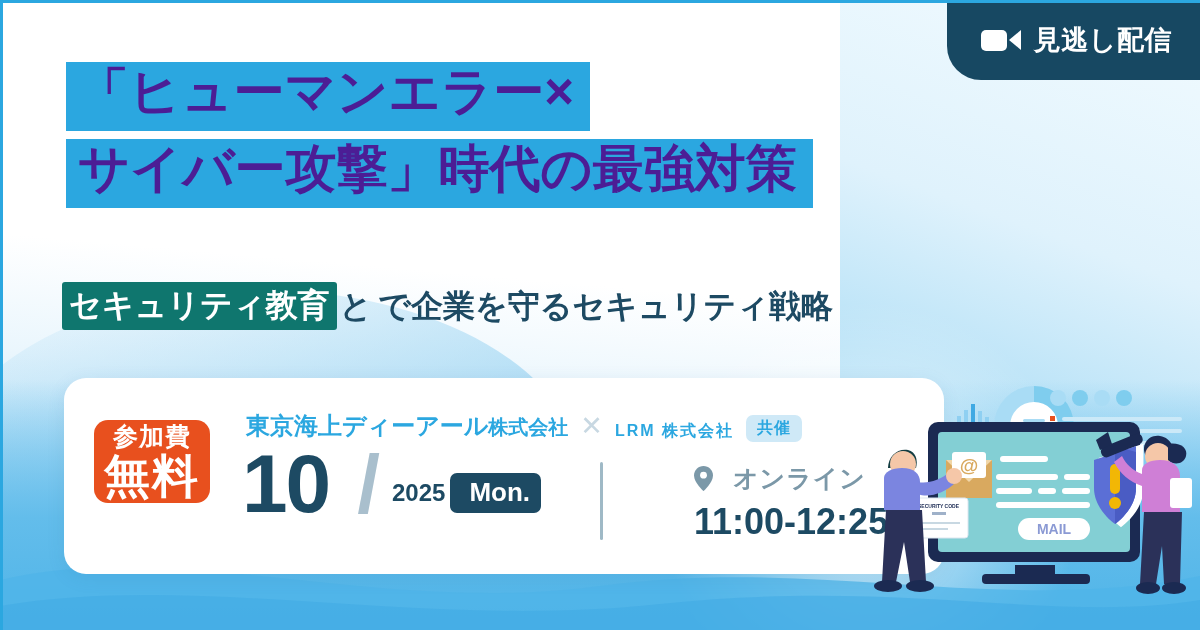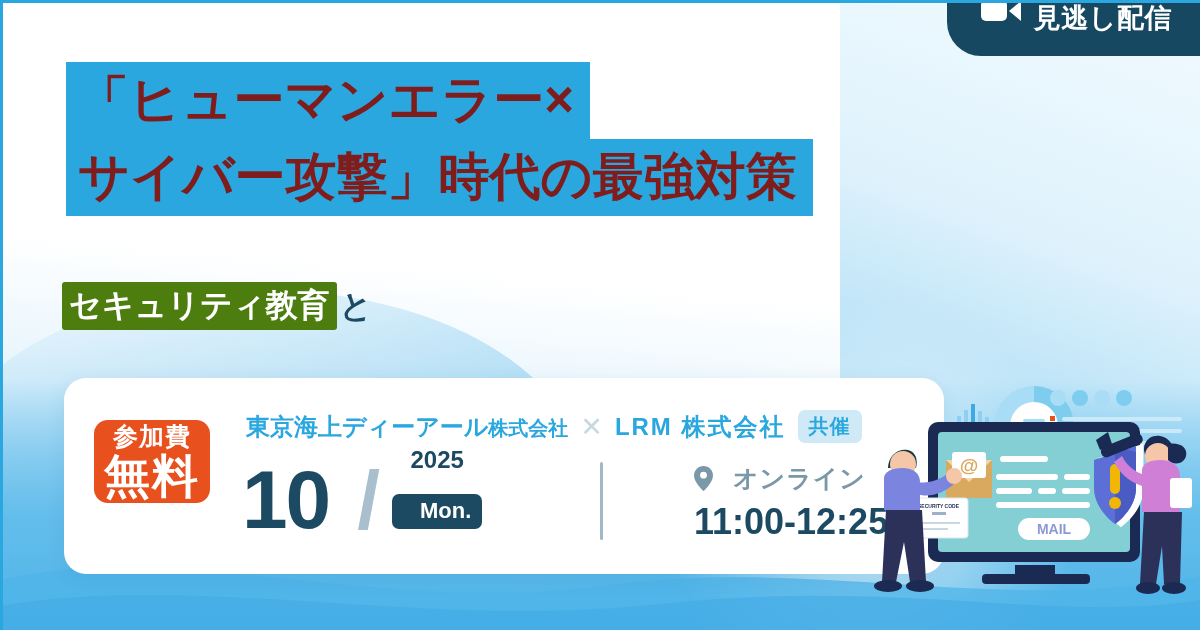--- a/index.html
+++ b/index.html
@@ -78,26 +78,26 @@
     width: 3px;
     background: #2ba7e0;
     z-index: 60;
   }
 
   
   .replay-badge {
     position: absolute;
     top: 0;
     right: 0;
-    height: 56px;
+    height: 80px;
     padding: 0 28px 0 34px;
     background: #174862;
     border-radius: 0 0 0 34px;
     display: flex;
-    align-items: flex-start;
+    align-items: center;
     gap: 13px;
     z-index: 40;
   }
   .replay-badge .cam-icon {
     display: flex;
     align-items: center;
   }
   .replay-badge .cam-body {
     width: 26px;
     height: 21px;
@@ -122,42 +122,42 @@
   
   .headline {
     position: absolute;
     left: 66px;
     top: 62px;
     z-index: 30;
   }
   .hl-row { display: flex; }
   .hl-chip {
     background: #2ba7e0;
-    color: #7f1d1d;
+    color: #4c1d95;
     font-size: 51px;
     font-weight: bold;
     line-height: 1.0;
-    padding: 12px 16px 14px 12px;
+    padding: 4px 16px 14px 12px;
     letter-spacing: 0px;
     white-space: nowrap;
   }
-  .hl-row + .hl-row { }
+  .hl-row + .hl-row { margin-top: 8px; }
 
   
   .subtitle {
     position: absolute;
     left: 62px;
     top: 282px;
     display: flex;
     align-items: center;
     z-index: 30;
     white-space: nowrap;
   }
   .sub-chip {
-    background: #4d7c0f;
+    background: #0f766e;
     color: #ffffff;
     font-size: 32px;
     font-weight: bold;
     line-height: 1;
     padding: 7px 7px 9px 7px;
     border-radius: 3px;
   }
   .sub-plain {
     color: #1d4a63;
     font-size: 32px;
@@ -223,28 +223,28 @@
     letter-spacing: 0px;
   }
   .host-name .suffix { font-size: 20px; }
   .host-x {
     color: #c8d8e2;
     font-size: 27px;
     font-weight: bold;
   }
   .host-lrm {
     color: #2ba7e0;
-    font-size: 24px;
+    font-size: 16px;
     font-weight: bold;
     letter-spacing: 2px;
   }
   .cohost-badge {
     background: #cfe9f7;
     color: #2ba7e0;
-    font-size: 20px;
+    font-size: 16px;
     font-weight: bold;
     padding: 3px 11px;
     border-radius: 7px;
     letter-spacing: 1px;
   }
 
   .date-block {
     position: absolute;
     left: 178px;
     top: 68px;
@@ -263,37 +263,37 @@
     gap: 26px;
   }
   .date-slash {
     color: #a9bfcd;
     font-weight: bold;
     font-size: 82px;
     padding: 0 2px;
   }
   .date-side {
     display: flex;
-    flex-direction: column;
+    flex-direction: row;
     align-items: center;
-    gap: 20px;
+    gap: 5px;
     padding-bottom: 8px;
   }
   .date-year {
     color: #1d4a63;
     font-size: 24px;
     font-weight: bold;
     letter-spacing: 0px;
   }
   .date-dow {
     background: #1d4a63;
     color: #ffffff;
-    font-size: 22px;
-    font-weight: bold;
-    padding: 4px 11px 5px 28px;
+    font-size: 26px;
+    font-weight: bold;
+    padding: 4px 11px 5px 19px;
     border-radius: 7px;
     letter-spacing: 0px;
   }
 
   .card-divider {
     position: absolute;
     left: 600px;
     top: 462px;
     width: 3px;
     height: 78px;
@@ -419,20 +419,21 @@
       <span class="hl-chip">「ヒューマンエラー×</span>
     </div>
     <div class="hl-row">
       <span class="hl-chip">サイバー攻撃」時代の最強対策</span>
     </div>
   </div>
 
   <div class="subtitle">
     <span class="sub-chip">セキュリティ教育</span>
     <span class="sub-plain">と</span>
+    <span class="sub-plain">で企業を守るセキュリティ戦略</span>
   </div>
 
   <div class="info-card">
 
     <div class="fee-badge">
       <span class="fee-top">参加費</span>
       <span class="fee-bottom">無料</span>
     </div>
 
     <div class="host-row">

